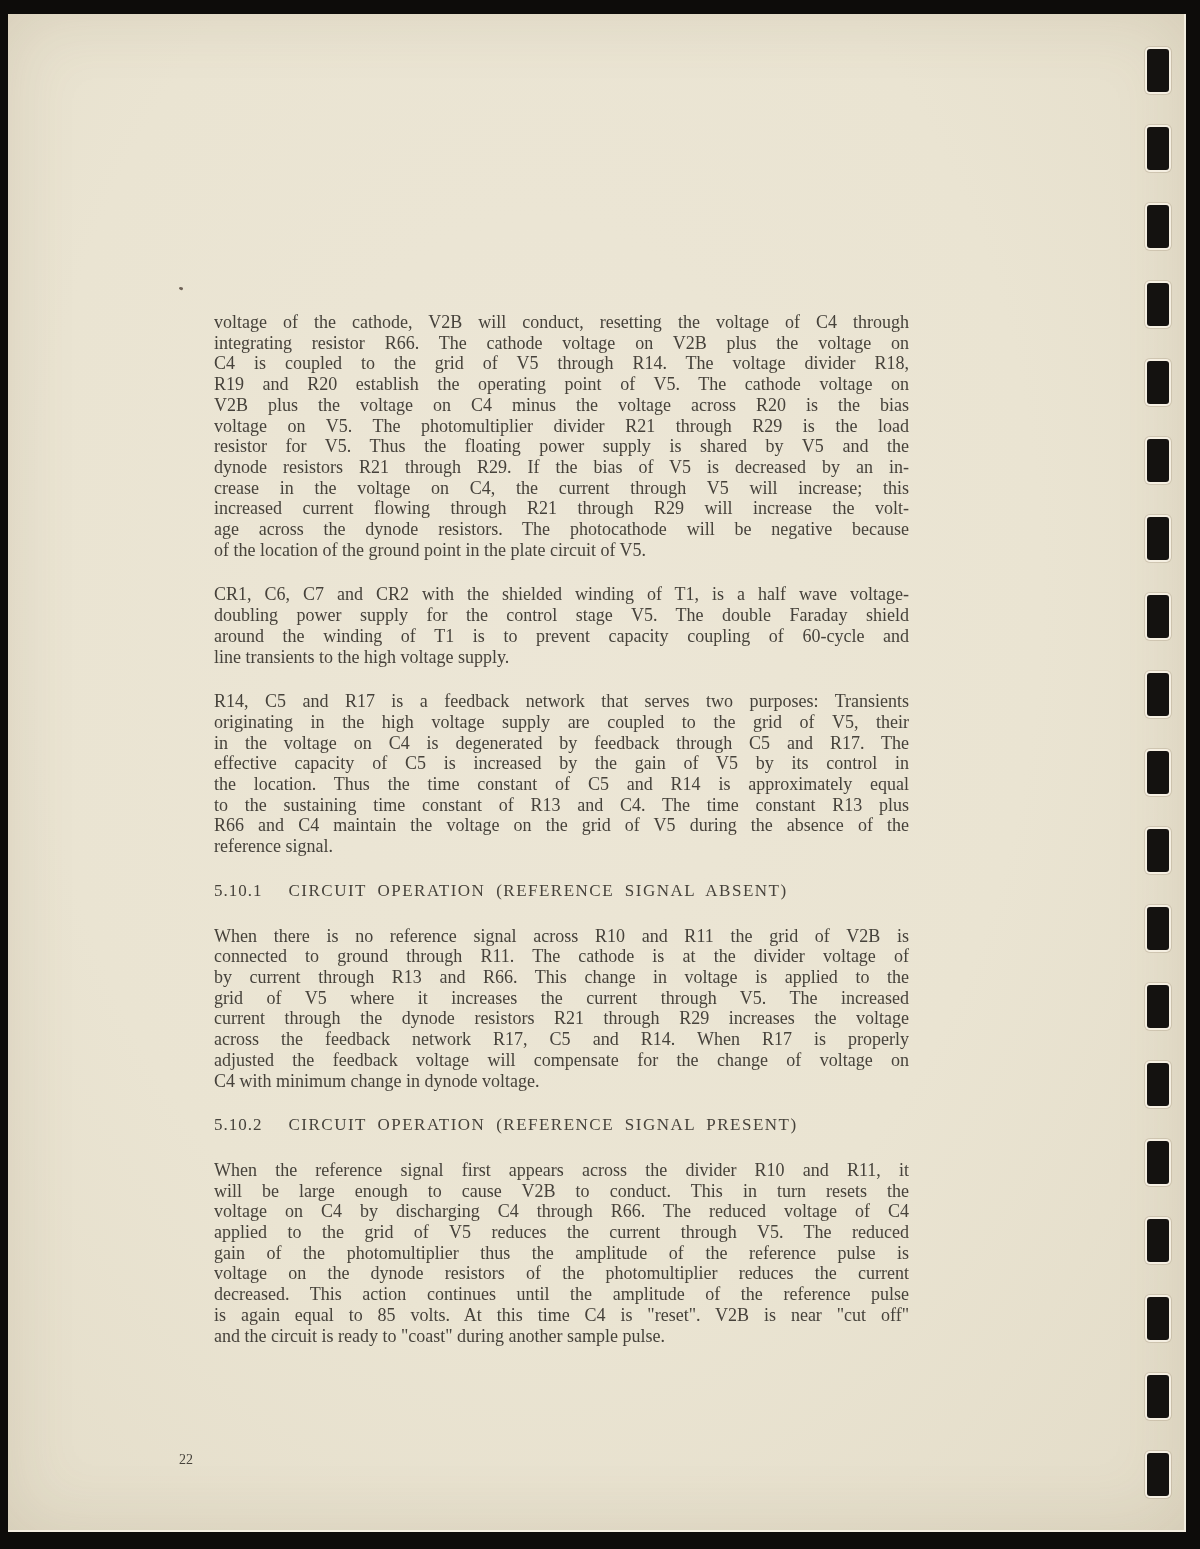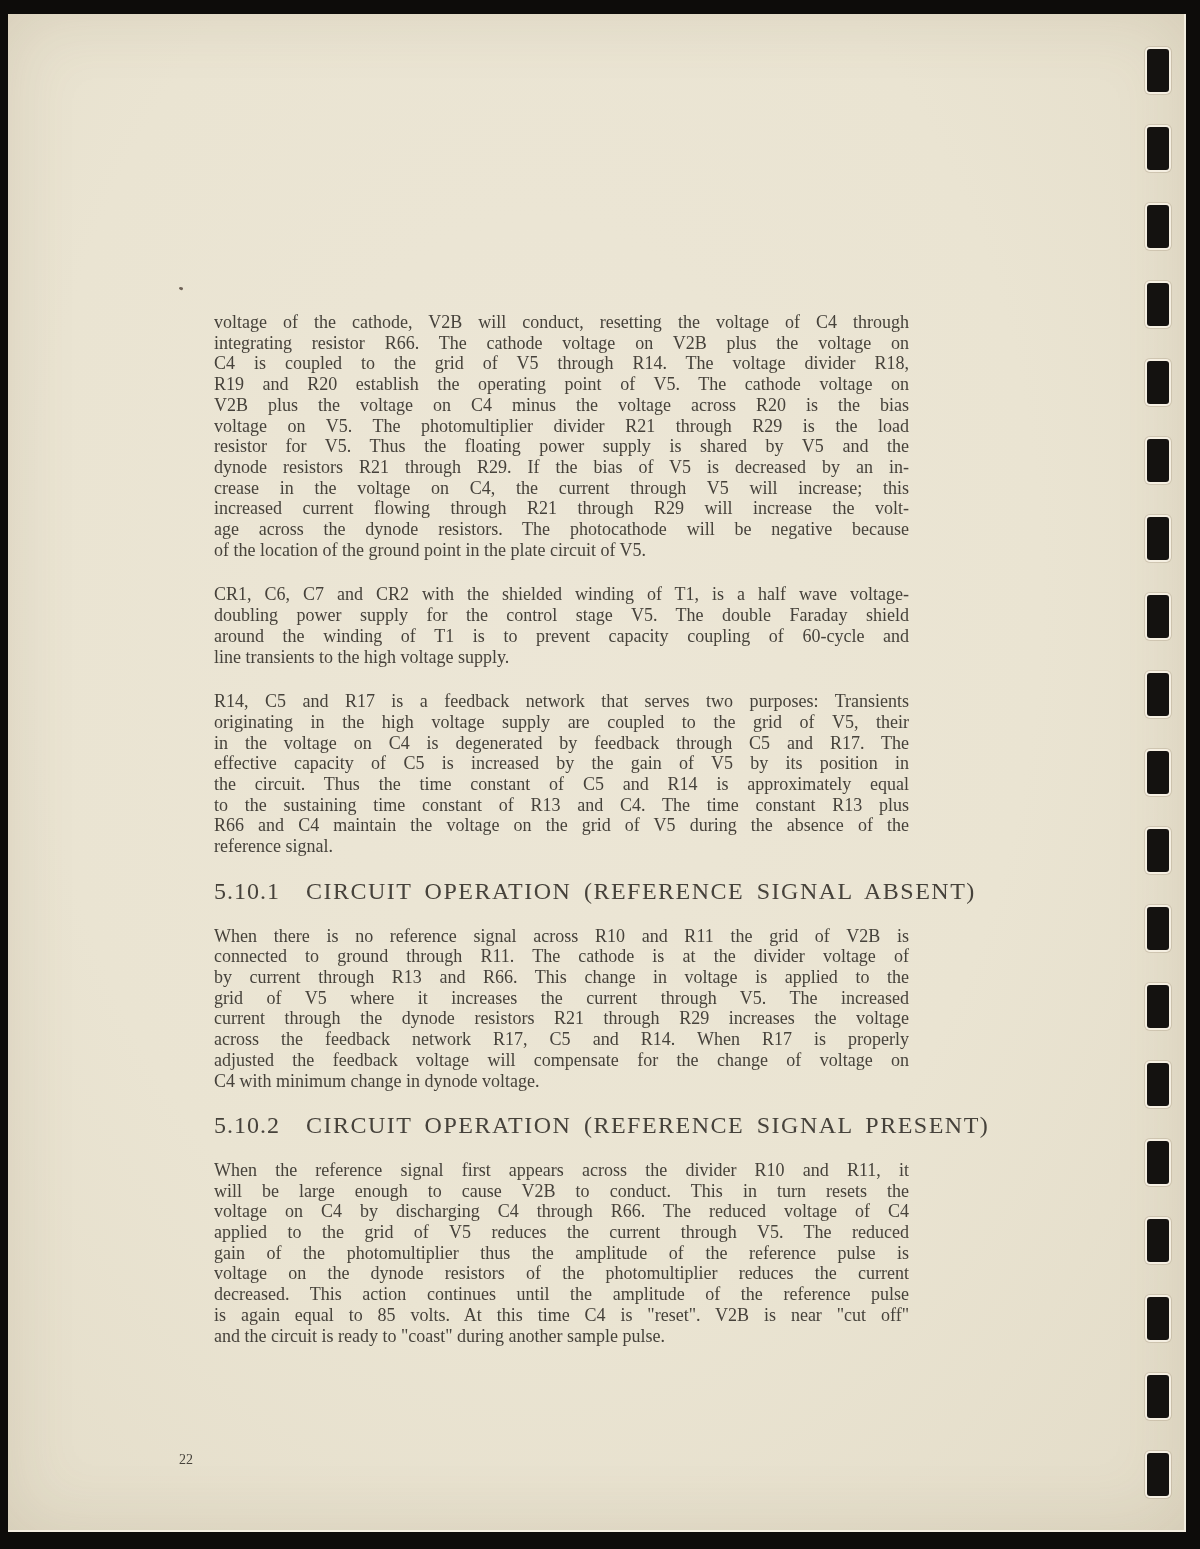--- a/index.html
+++ b/index.html
@@ -34,21 +34,21 @@
     text-align-last: justify;
     white-space: normal;
   }
   .line.last {
     text-align: justify;
     text-align-last: left;
     font-family: Liberation Serif, serif;
   }
   .section-heading {
     margin: 0 0 24px 0;
-    font-size: 24px;
+    font-size: 17px;
     font-weight: 400;
     letter-spacing: 1.5px;
     word-spacing: 5px;
     display: flex;
     align-items: baseline;
   }
   .heading-number {
     letter-spacing: 1px;
     margin-right: 26px;
     flex: 0 0 auto;
@@ -105,22 +105,22 @@
       <div class="paragraph">
         <div class="line">CR1, C6, C7 and CR2 with the shielded winding of T1, is a half wave voltage-</div>
         <div class="line">doubling power supply for the control stage V5. The double Faraday shield</div>
         <div class="line">around the winding of T1 is to prevent capacity coupling of 60-cycle and</div>
         <div class="line last">line transients to the high voltage supply.</div>
       </div>
       <div class="paragraph">
         <div class="line">R14, C5 and R17 is a feedback network that serves two purposes: Transients</div>
         <div class="line">originating in the high voltage supply are coupled to the grid of V5, their</div>
         <div class="line">in the voltage on C4 is degenerated by feedback through C5 and R17. The</div>
-        <div class="line">effective capacity of C5 is increased by the gain of V5 by its position in</div>
-        <div class="line">the circuit. Thus the time constant of C5 and R14 is approximately equal</div>
+        <div class="line">effective capacity of C5 is increased by the gain of V5 by its control in</div>
+        <div class="line">the location. Thus the time constant of C5 and R14 is approximately equal</div>
         <div class="line">to the sustaining time constant of R13 and C4. The time constant R13 plus</div>
         <div class="line">R66 and C4 maintain the voltage on the grid of V5 during the absence of the</div>
         <div class="line last">reference signal.</div>
       </div>
       <h2 class="section-heading">
         <span class="heading-number">5.10.1</span>
         <span class="heading-title">CIRCUIT OPERATION (REFERENCE SIGNAL ABSENT)</span>
       </h2>
       <div class="paragraph">
         <div class="line">When there is no reference signal across R10 and R11 the grid of V2B is</div>

